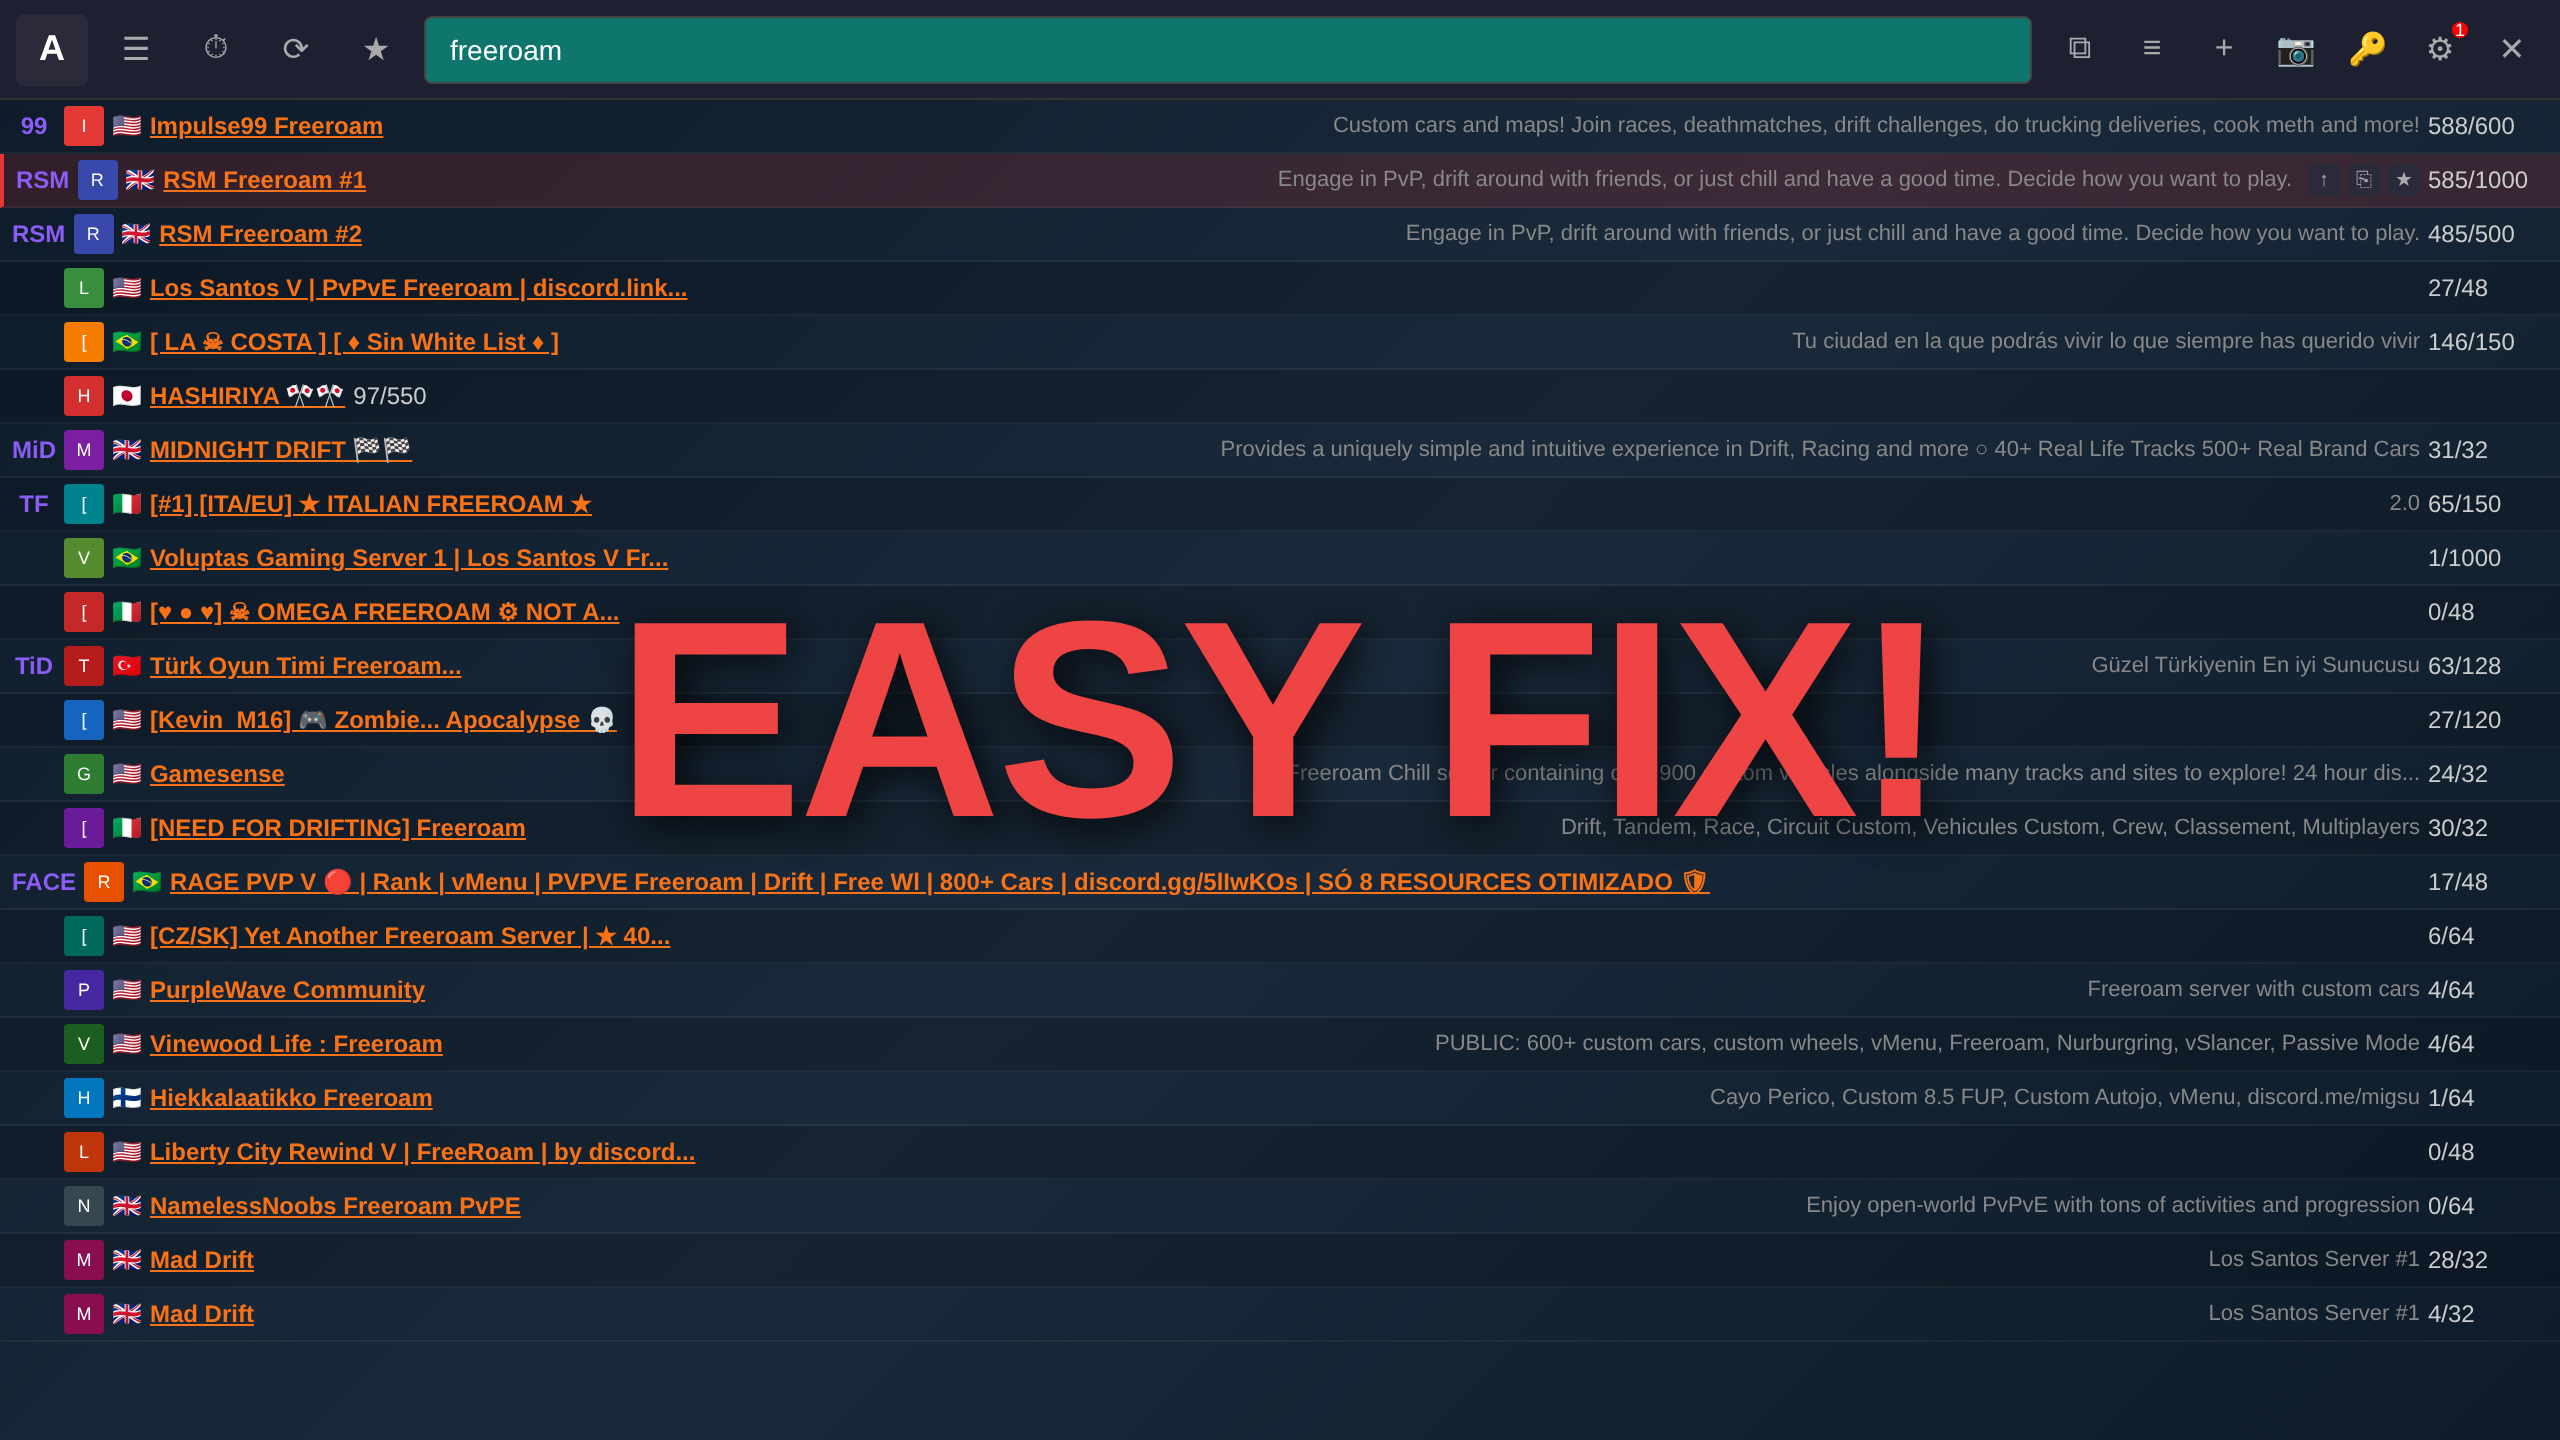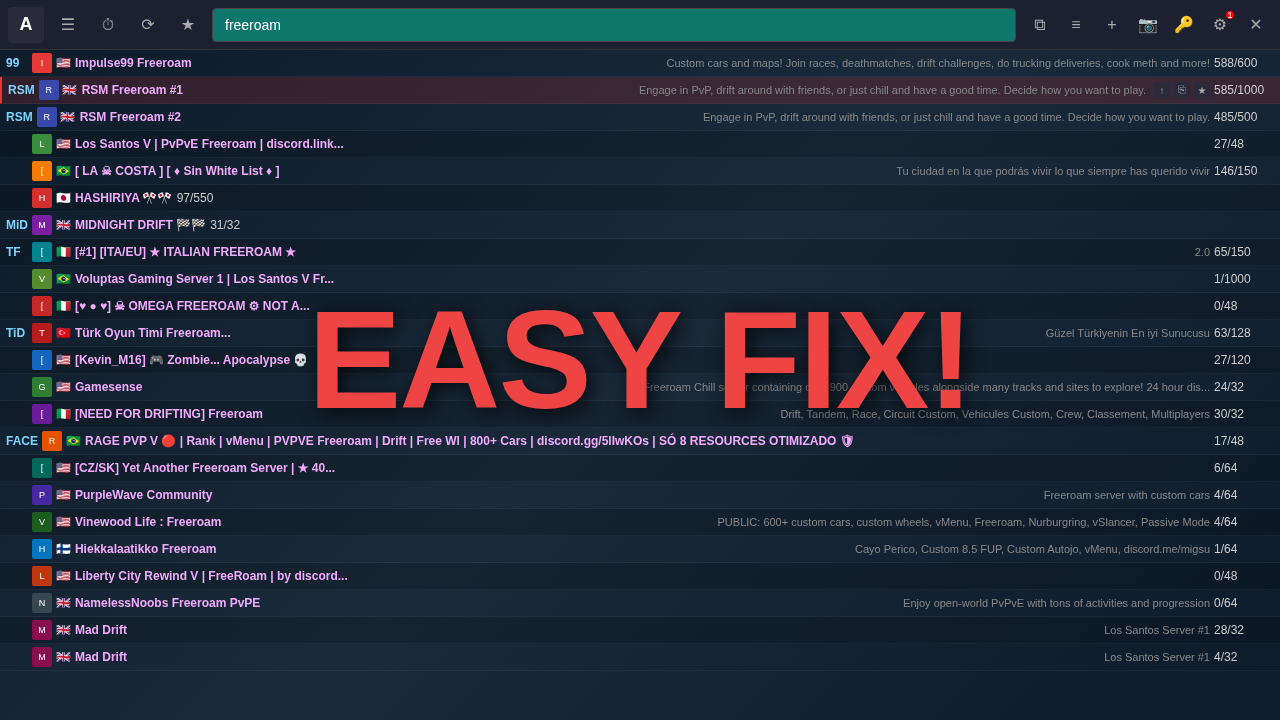--- a/index.html
+++ b/index.html
@@ -119,25 +119,25 @@
       height: 27px;
       padding: 0 6px;
       border-bottom: 1px solid rgba(255,255,255,0.05);
       gap: 4px;
       cursor: pointer;
     }
     .server-row.highlighted { background: rgba(255, 50, 50, 0.15); border-left: 2px solid #e53935; }
     .server-row.dark-alt { background: rgba(0,0,0,0.15); }
 
     .row-number {
-      color: #7dd3fc;
+      color: #8b5cf6;
       font-weight: bold;
       font-size: 12px;
       min-width: 22px;
-      text-align: left;
+      text-align: center;
     }
 
     .flag {
       font-size: 12px;
     }
 
     .server-avatar {
       width: 20px;
       height: 20px;
       border-radius: 2px;
@@ -146,23 +146,24 @@
       display: flex;
       align-items: center;
       justify-content: center;
       font-size: 9px;
       color: #fff;
       overflow: hidden;
     }
 
     .server-name {
       font-weight: bold;
-      color: #f0abfc;
+      color: #f97316;
       white-space: nowrap;
       flex-shrink: 0;
+      text-decoration: underline;
     }
 
     .server-desc {
       color: #888;
       white-space: nowrap;
       overflow: hidden;
       text-overflow: ellipsis;
       flex: 1;
       font-size: 11px;
       margin-left: 4px;
@@ -320,20 +321,21 @@
       <div class="server-avatar" style="background: rgb(211, 47, 47);">H</div>
       <span class="flag">🇯🇵</span>
       <span class="server-name">HASHIRIYA 🎌🎌</span>
       <span class="player-count">97/550</span>
     </div>
     <div class="server-row">
       <span class="row-number">MiD</span>
       <div class="server-avatar" style="background: rgb(123, 31, 162);">M</div>
       <span class="flag">🇬🇧</span>
       <span class="server-name">MIDNIGHT DRIFT 🏁🏁</span>
+      <span class="server-desc">Provides a uniquely simple and intuitive experience in Drift, Racing and more ○ 40+ Real Life Tracks 500+ Real Brand Cars</span>
       <span class="player-count">31/32</span>
     </div>
     <div class="server-row dark-alt">
       <span class="row-number">TF</span>
       <div class="server-avatar" style="background: rgb(0, 131, 143);">[</div>
       <span class="flag">🇮🇹</span>
       <span class="server-name">[#1] [ITA/EU] ★ ITALIAN FREEROAM ★</span>
       <span class="server-desc">2.0</span>
       <span class="player-count">65/150</span>
     </div>

